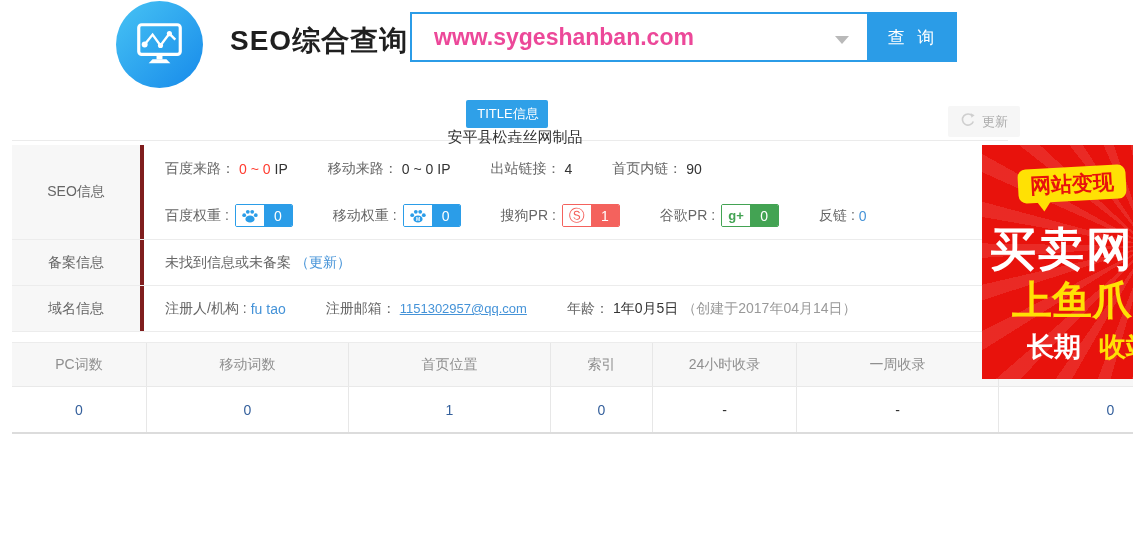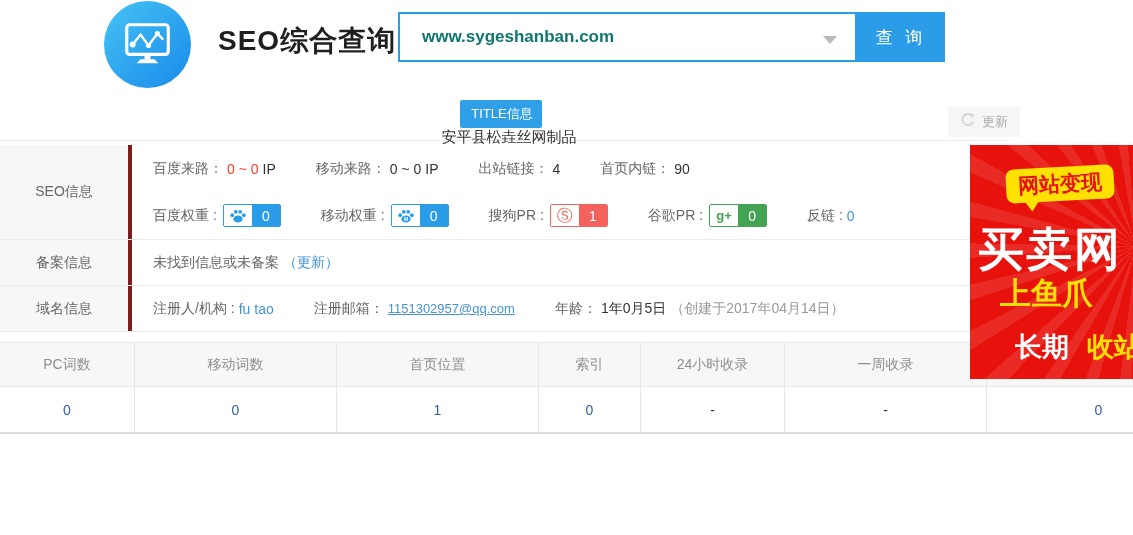--- a/index.html
+++ b/index.html
@@ -1,27 +1,27 @@
 <!DOCTYPE html>
 <html><head>
 <meta charset="utf-8">
 <style>
   * { margin:0; padding:0; box-sizing:border-box; }
   html,body { width:1133px; height:535px; overflow:hidden; background:#fff;
     font-family:"Liberation Sans","DejaVu Sans",sans-serif; }
-  .page { position:relative; width:1008px; height:535px; background:#fff; }
+  .page { position:relative; width:1008px; height:535px; background:#fff;padding-left:12px; }
 
   
   .topbar { position:relative; height:100px; }
   .logo { position:absolute; left:104px; top:1px; width:87px; height:87px; }
   .page-title { position:absolute; left:218px; top:22px; font-size:28px; font-weight:bold; color:#1f1f1f; letter-spacing:1px; }
   .searchbox { position:absolute; left:398px; top:12px; display:flex; }
   .search-input { position:relative; width:459px; height:50px; border:2px solid #2b9ce7; background:#fff; }
   .search-input input { width:100%; height:100%; border:0; outline:none; padding:0 40px 0 22px;
-    font-size:17px; font-weight:bold; color:#0f766e; font-family:inherit; background:transparent; }
+    font-size:23px; font-weight:bold; color:#ec4899; font-family:inherit; background:transparent; }
   .caret { position:absolute; right:18px; top:22px; width:0; height:0;
     border-left:7px solid transparent; border-right:7px solid transparent; border-top:8px solid #b9b9b9; cursor:pointer; }
   .query-btn { width:88px; height:50px; background:#2b9ce7; color:#fff; border:0; font-size:17px;
     letter-spacing:4px; cursor:pointer; font-family:inherit; }
 
   
   .title-bar { position:relative; height:41px; display:flex; align-items:center; border-bottom:1px solid #ebebeb;flex-direction:column; }
   .title-tag { margin-left:-6px; background:#2fa0e8; color:#fff; font-size:13px; padding:5px 9px 5px 11px; border-radius:2px; white-space:nowrap; }
   .site-title { margin-left:10px; font-size:15px; color:#333; }
   .tb-actions { position:absolute; right:-12px; top:6px; display:flex; gap:6px; }
@@ -54,21 +54,21 @@
 
   
   .ad { position:absolute; left:970px; top:0px; width:163px; height:234px; background:#e8120c; overflow:hidden; z-index:5; cursor:pointer; }
   .ad .rays { position:absolute; inset:-40px;
     background:repeating-conic-gradient(from 0deg at 85% 45%, rgba(255,255,255,.10) 0deg 5deg, rgba(255,255,255,0) 5deg 14deg); }
   .ad .bubble { position:absolute; left:36px; top:22px; background:#ffe104; color:#e8120c; font-weight:bold;
     font-size:21px; padding:3px 12px; border-radius:8px; transform:rotate(-3deg); white-space:nowrap; }
   .ad .bubble:after { content:""; position:absolute; left:18px; bottom:-9px; width:0; height:0;
     border-left:7px solid transparent; border-right:7px solid transparent; border-top:10px solid #ffe104; }
   .ad .l1 { position:absolute; left:8px; top:74px; color:#fff; font-size:46px; font-weight:bold; white-space:nowrap; letter-spacing:2px; }
-  .ad .l2 { position:absolute; left:30px; top:128px; color:#ffe104; font-size:31px; font-weight:bold; white-space:nowrap; }
+  .ad .l2 { position:absolute; left:30px; top:128px; color:#ffe104; font-size:40px; font-weight:bold; white-space:nowrap; }
   .ad .l3 { position:absolute; left:45px; top:184px; font-size:27px; font-weight:bold; white-space:nowrap; }
   .ad .l3 .w { color:#fff; } .ad .l3 .y { color:#ffe104; margin-left:18px; }
 
   
   .bottom-table { margin-top:10px; width:1210px; border-top:1px solid #ececec; border-bottom:2px solid #dcdcdc; }
   .btr { display:flex; }
   .btr.head { background:#f7f7f7; height:44px; border-bottom:1px solid #e9e9e9; }
   .btr.vals { background:#fff; height:45px; }
   .btd { display:flex; align-items:center; justify-content:center; font-size:14px; border-left:1px solid #e7e7e7; }
   .btd:first-child { border-left:0; }

